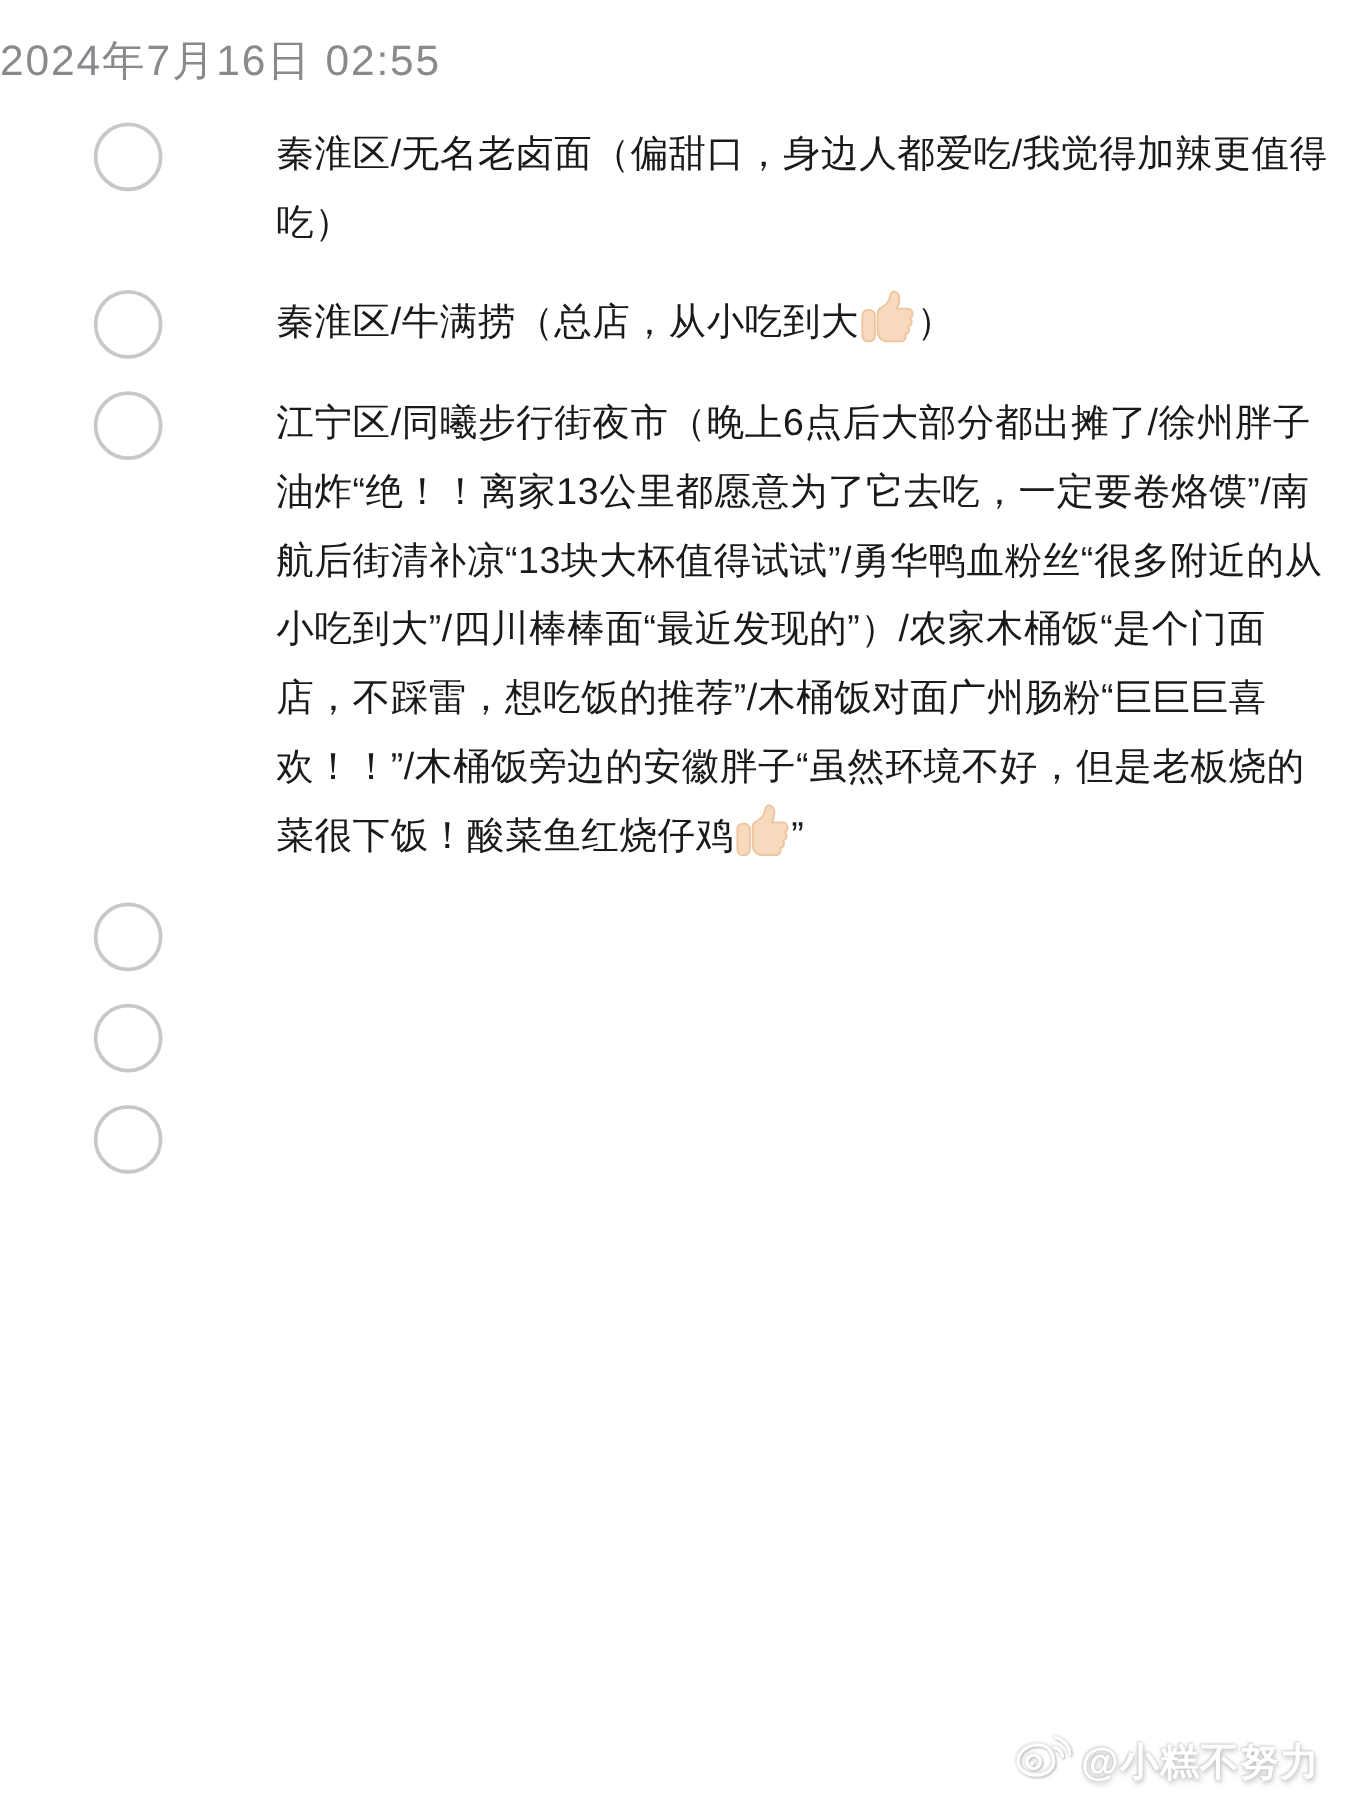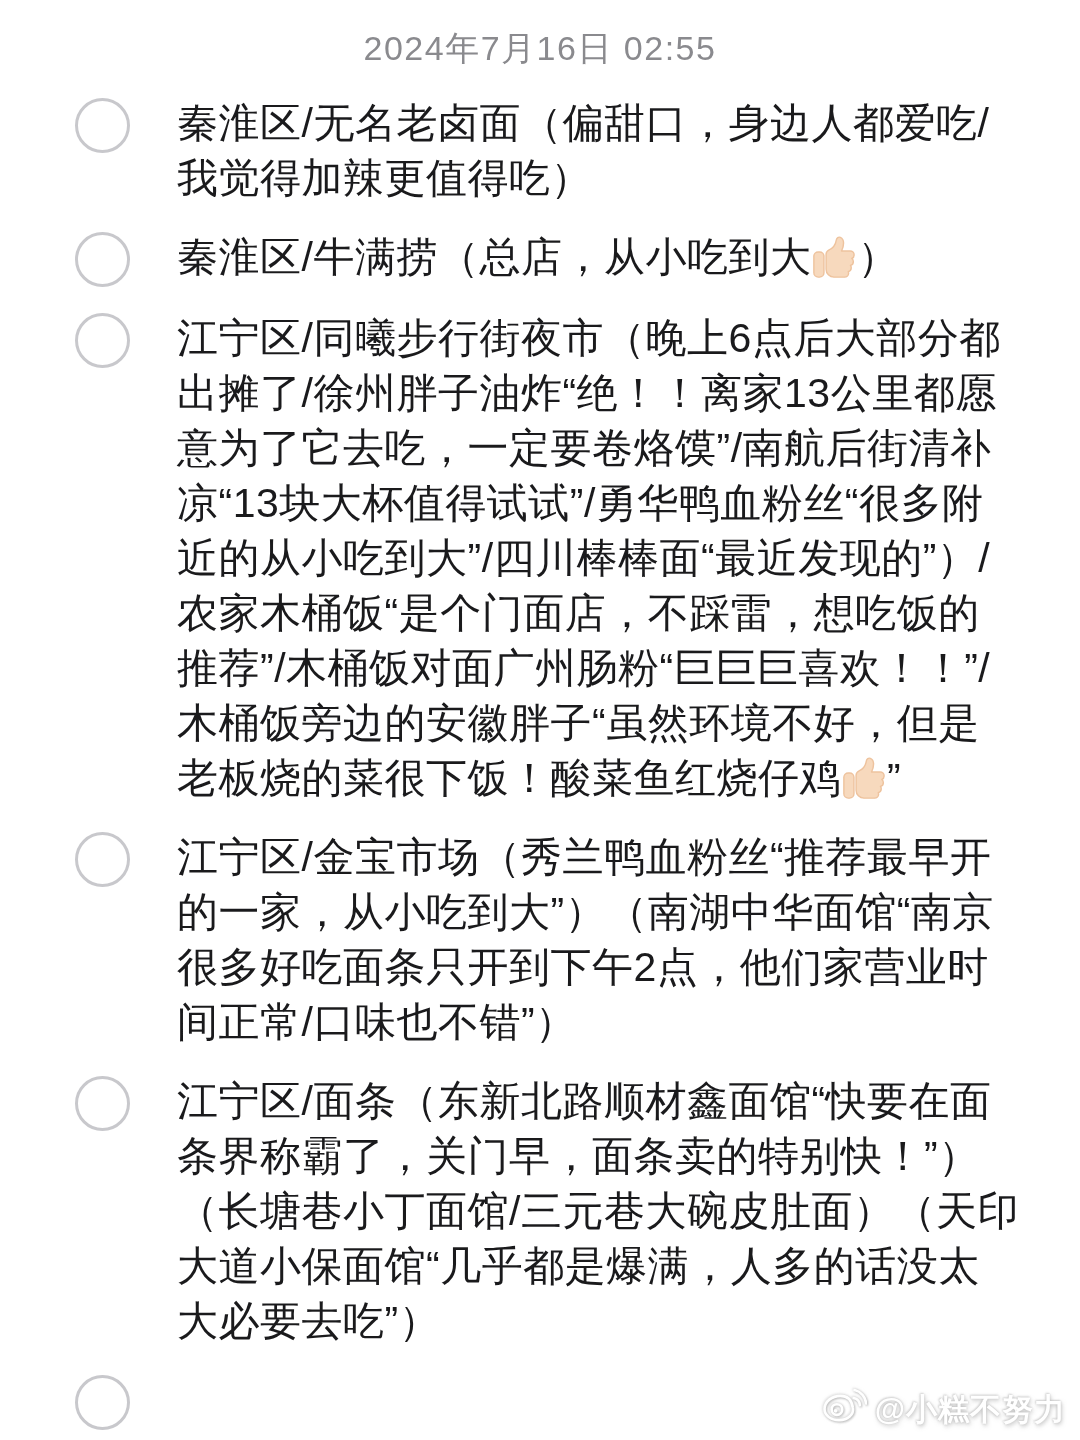--- a/index.html
+++ b/index.html
@@ -2,45 +2,45 @@
 <html><head>
 <meta charset="utf-8">
 <style>
   html,body{margin:0;padding:0;}
   body{
     width:1080px;height:1440px;overflow:hidden;background:#ffffff;
     font-family:"Liberation Sans","DejaVu Sans",sans-serif;
   }
   .screen{position:relative;width:1080px;height:1440px;overflow:hidden;background:#ffffff;}
   .date-header{
-    margin-top:26px;margin-bottom:24px;text-align:center;
+    margin-top:26px;margin-bottom:24px;
     font-size:34px;color:#8a8a8e;letter-spacing:1.5px;
   }
   .checklist{padding-left:75px;}
   .check-item{display:flex;align-items:flex-start;margin-bottom:24px;}
   .check-item.partial{margin-bottom:0;}
   .checkbox{
     flex:0 0 auto;width:55px;height:55px;box-sizing:border-box;
     border:3.5px solid #c8c8cc;border-radius:50%;background:#fff;
     margin-right:47px;margin-top:2px;
   }
   .item-text{
-    width:842px;font-size:41px;line-height:55px;color:#1a1a1c;
-    letter-spacing:0.5px;overflow-wrap:anywhere;
+    width:842px;font-size:30px;line-height:55px;color:#1a1a1c;
+    letter-spacing:0.5px;overflow-wrap:anywhere;margin-left:44px;
   }
   .seg{text-decoration:none;}
   .dlink{
     text-decoration-color:#c3c3c7;
     text-decoration-thickness:2.5px;
     text-underline-offset:7px;
   }
   .emoji{display:inline-block;line-height:0;}
   .emoji svg{vertical-align:-9px;}
   .watermark{
-    position:absolute;right:14px;bottom:6px;
+    position:absolute;right:24px;bottom:6px;
     display:flex;align-items:center;gap:8px;
     color:#ffffff;font-size:31px;font-weight:bold;letter-spacing:1px;
     text-shadow:0 0 2px rgba(195,195,195,.95), 1px 2px 4px rgba(175,175,175,.7), -1px -1px 2px rgba(210,210,210,.7);
   }
   .watermark .wicon svg{
     filter:drop-shadow(1px 1px 1px rgba(175,175,175,.85)) drop-shadow(-1px -1px 1px rgba(205,205,205,.6));
   }
 </style>
 </head>
 <body>
@@ -62,25 +62,23 @@
       </div>
       <div class="check-item">
         <span class="checkbox"></span>
         <div class="item-text"><span class="seg">江宁区/同曦</span><span class="dlink">步行街夜市</span><span class="seg">（</span><span class="dlink">晚上6点</span><span class="seg">后大部分都出摊了/徐州胖子油炸“绝！！离家13公里都愿意为了它去吃，一定要卷烙馍”/南航后街清补凉“13块大杯值得试试”/勇华鸭血粉丝“很多附近的从小吃到大”/四川棒棒面“最近发现的”）/农家木桶饭“是个门面店，不踩雷，想吃饭的推荐”/木桶饭对面广州肠粉“巨巨巨喜欢！！”/木桶饭旁边的安徽胖子“虽然环境不好，但是老板烧的菜很下饭！酸菜鱼红烧仔鸡</span><span class="emoji"><svg width="46" height="46" viewBox="0 0 64 64">
               <path fill="#f7d9bd" stroke="#eec39e" stroke-width="2" stroke-linejoin="round" d="M21 28 c0 -3 2 -4.6 4.2 -5.8 C30 20 34.2 14.8 35.2 8.6 C35.7 5.2 38.3 3.6 40.8 4.7 C43.8 6 45.3 9 45.3 12.6 C45.3 16.8 44 20.6 42.5 23.6 L54.5 23.6 C57.5 23.6 60 26.1 60 29.1 C60 31.3 58.7 33.2 56.8 34.1 C58.1 35.1 58.9 36.7 58.9 38.5 C58.9 41 57.2 43.1 54.9 43.7 C55.6 44.6 56 45.8 56 47.1 C56 49.7 54.2 51.8 51.8 52.3 C52.1 53 52.3 53.8 52.3 54.6 C52.3 57.6 49.8 60 46.8 60 L32 60 C25.9 60 21 55.1 21 49 Z"></path>
               <rect x="4" y="25" width="14" height="35" rx="6" fill="#f7d9bd" stroke="#eec39e" stroke-width="2"></rect>
             </svg></span><span class="seg">”</span></div>
       </div>
       <div class="check-item">
         <span class="checkbox"></span>
-        <div class="item-text"><span class="seg">江宁区/金宝市场（秀兰鸭血粉丝“推荐最早开的一家，从小吃到大”）（南湖中华面馆“南京很多好吃面条只开到</span><span class="dlink">下午2点</span><span class="seg">，他们家营业时间正常/口味也不错”）</span></div>
       </div>
       <div class="check-item">
         <span class="checkbox"></span>
-        <div class="item-text"><span class="seg">江宁区/面条（东新北路顺材鑫面馆“快要在面条界称霸了，关门早，面条卖的特别快！”）（长塘巷小丁面馆/三元巷大碗皮肚面）（天印大道小保面馆“几乎都是爆满，人多的话没太大必要去吃”）</span></div>
       </div>
       <div class="check-item partial">
         <span class="checkbox"></span>
       </div>
     </div>
 
   <div class="watermark">
     <span class="wicon">
       <svg width="46" height="40" viewBox="0 0 52 44">
         <g fill="none" stroke="#ffffff" stroke-width="3" stroke-linecap="round">

